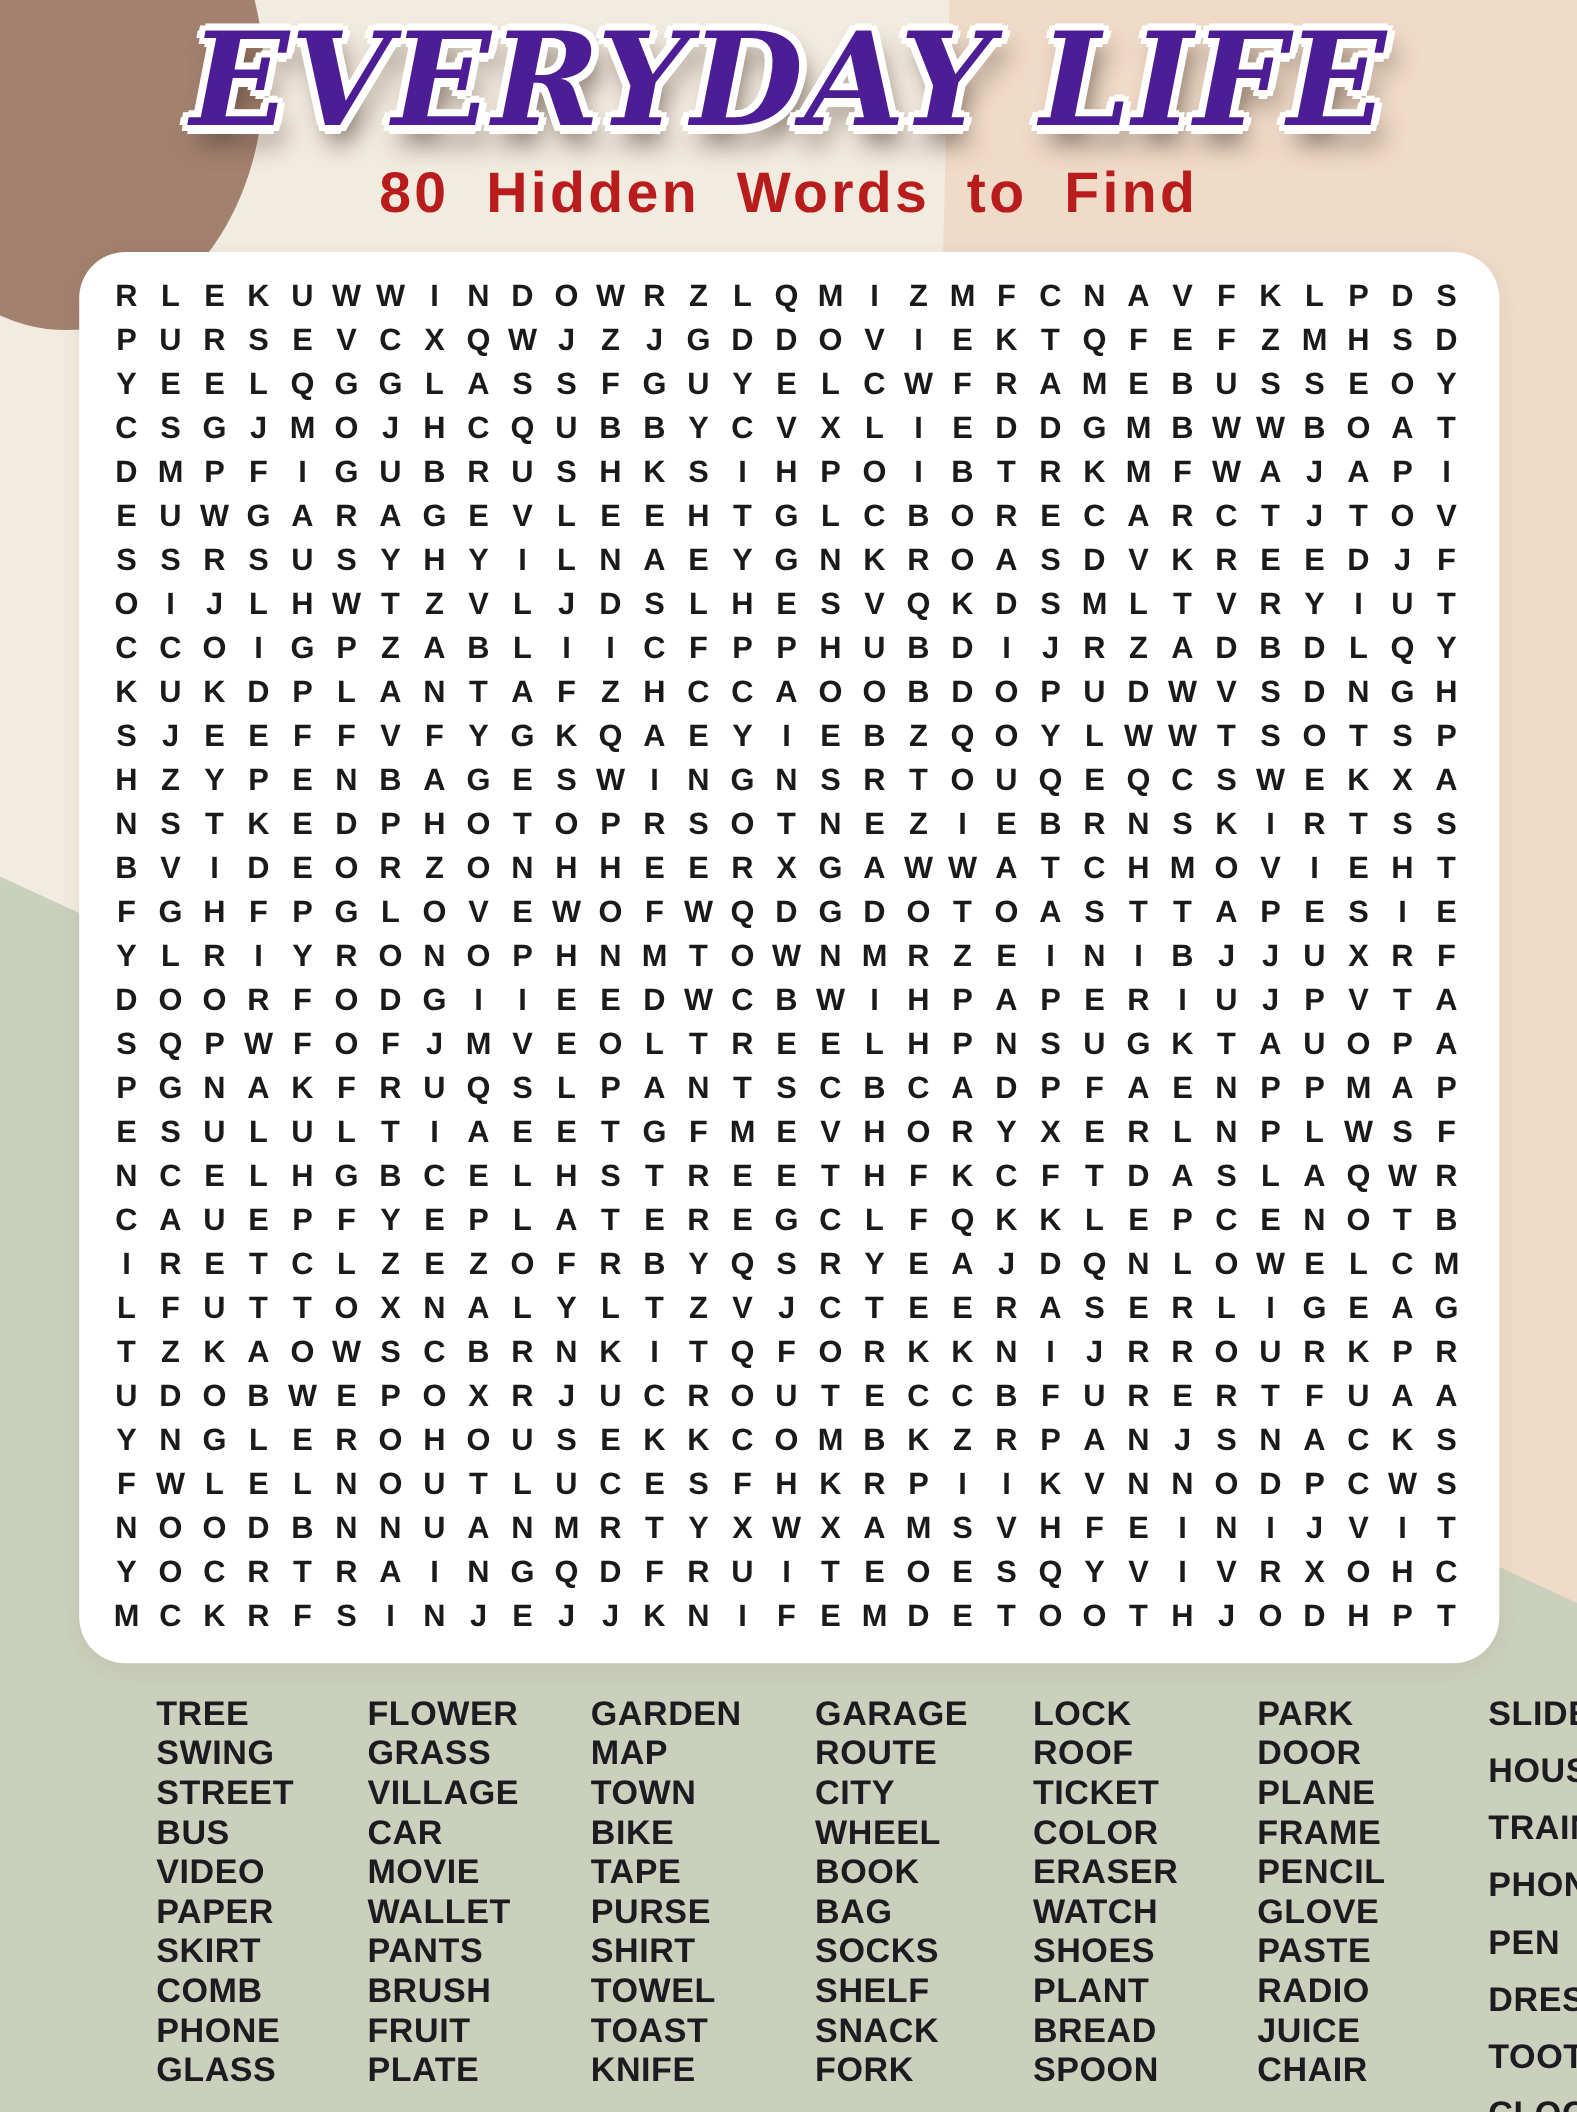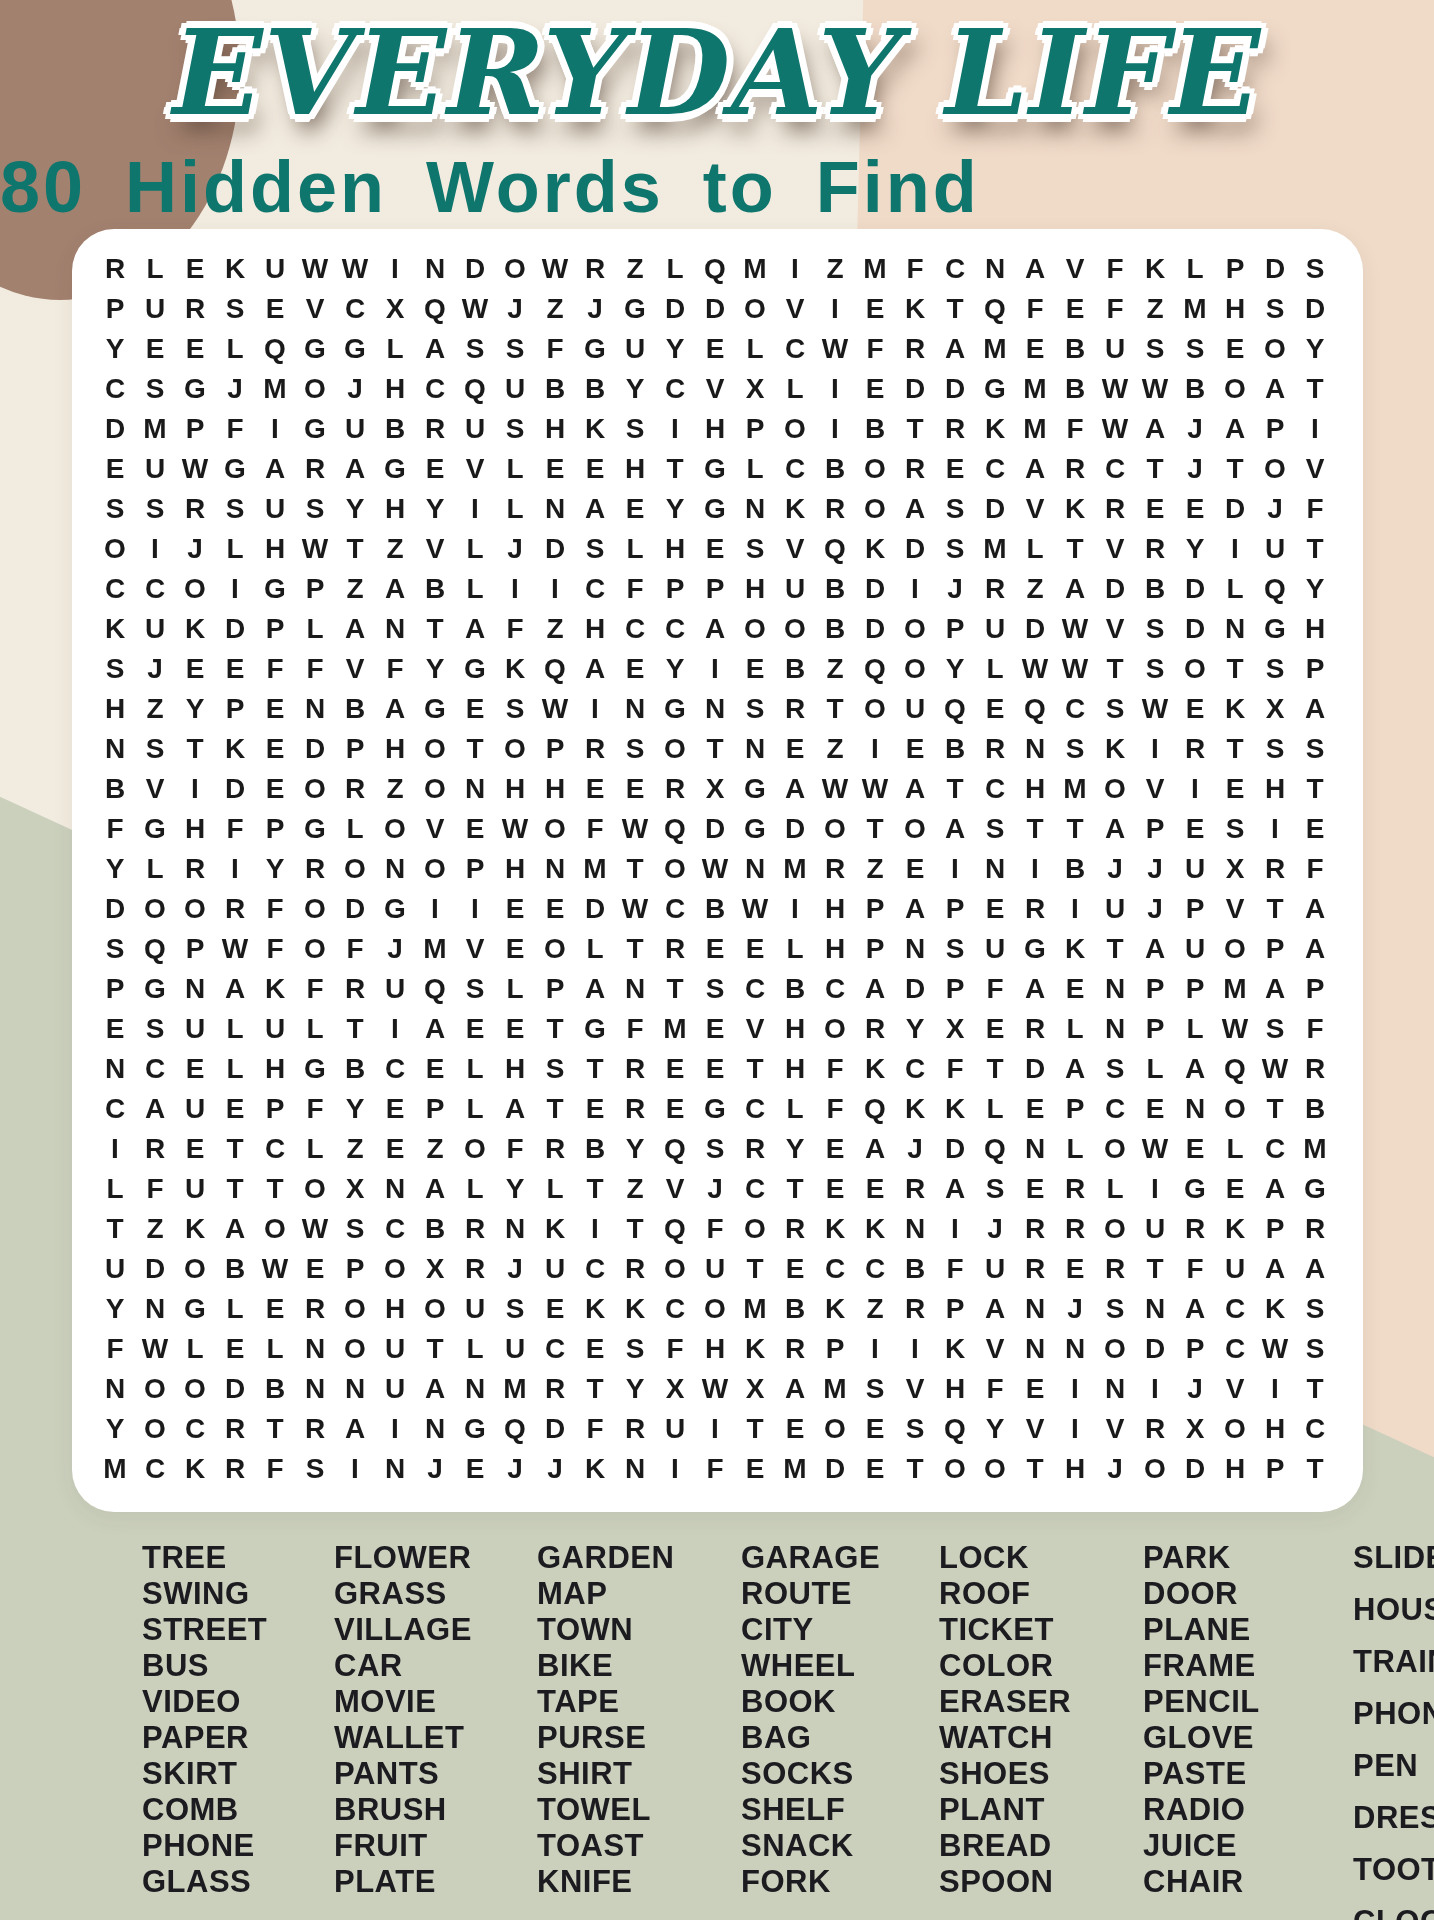--- a/index.html
+++ b/index.html
@@ -10,26 +10,26 @@
         background:#f0dac8;
         clip-path:polygon(60.2% 0%, 100% 0%, 100% 76%, 57.5% 78.5%);}
   .sage-panel{position:absolute;left:0;top:0;width:1434px;height:1920px;
         background:#cbd0bd;
         clip-path:polygon(0% 41.5%, 100% 75.9%, 100% 100%, 0% 100%);}
   .brown-blob{position:absolute;left:-120px;top:-160px;width:360px;height:460px;
         background:#a3816f;border-radius:50%;}
   
   .title{position:absolute;left:0;top:10px;width:100%;text-align:center;
         font-family:"DejaVu Serif",serif;font-style:italic;font-weight:bold;
-        font-size:118px;line-height:1.06;color:#0f766e;letter-spacing:1px;
+        font-size:118px;line-height:1.06;color:#4c1d95;letter-spacing:1px;
         text-shadow:-5px -5px 0 #fff,5px -5px 0 #fff,-5px 5px 0 #fff,5px 5px 0 #fff,
                     -7px 0 0 #fff,7px 0 0 #fff,0 -7px 0 #fff,0 8px 0 #fff,
                     6px 16px 22px rgba(80,62,50,.75);}
-  .subtitle{position:absolute;left:0;top:146px;width:100%;
-        font-weight:700;font-size:72px;color:#0f766e;letter-spacing:3px;
+  .subtitle{position:absolute;left:0;top:146px;width:100%;text-align:center;
+        font-weight:700;font-size:52px;color:#b91c1c;letter-spacing:3px;
         word-spacing:16px;}
   
   .card{position:absolute;left:72px;top:229px;width:1291px;height:1283px;
         background:#ffffff;border-radius:42px;
         box-shadow:0 6px 22px rgba(60,50,40,.07);}
   .grid{position:absolute;left:23px;top:19px;
         display:grid;grid-template-columns:repeat(31,40px);
         grid-auto-rows:40px;}
   .grid span{width:40px;height:40px;line-height:41px;text-align:center;
         font-size:28px;font-weight:700;color:#1a1a1a;}

